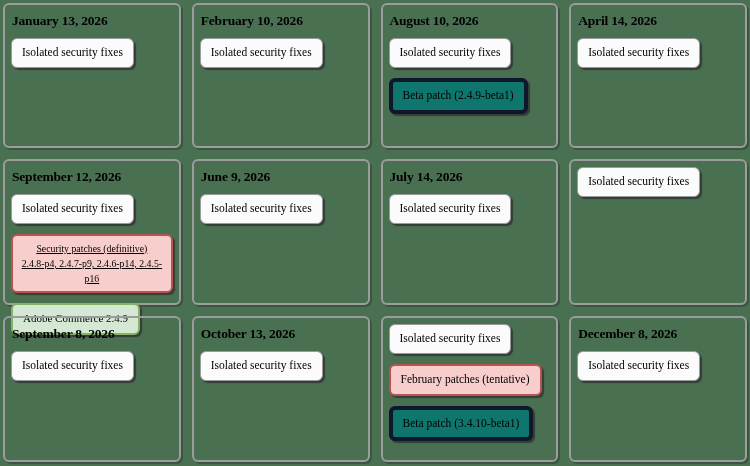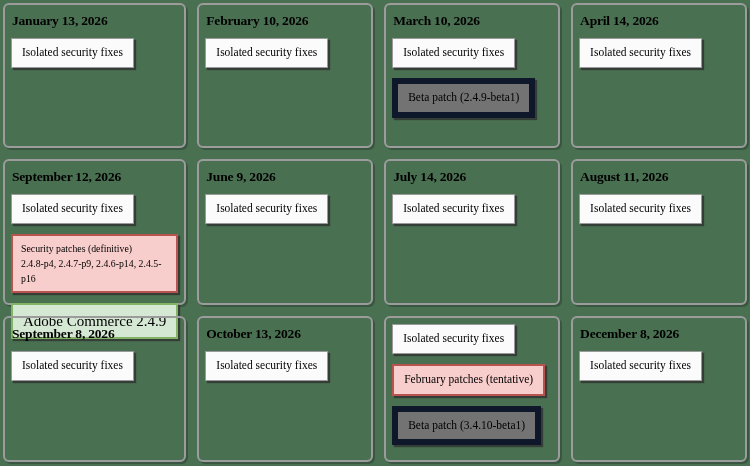--- a/index.html
+++ b/index.html
@@ -33,38 +33,40 @@
     margin: 2px 0 9px 1px;
     white-space: nowrap;
   }
   .badges {
     display: flex;
     flex-direction: column;
     align-items: flex-start;
     gap: 10px;
   }
   .badge {
-    border-radius: 0;
+    border-radius: 6px;
     padding: 7px 10px;
     font-size: 11.5px;
     line-height: 1.2;
     white-space: nowrap;
     box-shadow: 2px 2px 1px rgba(45,45,45,0.75);
+    text-align: center;
   }
   .badge.white  { background: #fbfbfb; border: 1px solid #9a9a9a; }
-  .badge.orange { background: #737373; border: 6px solid #0f172a; }
+  .badge.orange { background: #0f766e; border: 4px solid #0f172a; }
   .badge.pink   { background: #f8cecc; border: 2px solid #b85450; }
   .badge.green  { background: #d5e8d4; border: 2px solid #82b366; }
   .badge.small {
     font-size: 9.8px;
     line-height: 1.55;
     padding: 5px 8px;
     white-space: normal;
+    text-decoration: underline;
   }
-  .badge.green { font-size: 15px; }
+  .badge.green { font-size: 11px; }
 </style>
 </head>
 <body>
 
 <div class="board">
 
   <div class="card">
     <div class="card-title">January 13, 2026</div>
     <div class="badges">
       <div class="badge white">Isolated security fixes</div>
@@ -72,21 +74,21 @@
   </div>
 
   <div class="card">
     <div class="card-title">February 10, 2026</div>
     <div class="badges">
       <div class="badge white">Isolated security fixes</div>
     </div>
   </div>
 
   <div class="card">
-    <div class="card-title">March 10, 2026</div>
+    <div class="card-title">August 10, 2026</div>
     <div class="badges">
       <div class="badge white">Isolated security fixes</div>
       <div class="badge orange">Beta patch (2.4.9-beta1)</div>
     </div>
   </div>
 
   <div class="card">
     <div class="card-title">April 14, 2026</div>
     <div class="badges">
       <div class="badge white">Isolated security fixes</div>
@@ -113,21 +115,20 @@
   </div>
 
   <div class="card">
     <div class="card-title">July 14, 2026</div>
     <div class="badges">
       <div class="badge white">Isolated security fixes</div>
     </div>
   </div>
 
   <div class="card">
-    <div class="card-title">August 11, 2026</div>
     <div class="badges">
       <div class="badge white">Isolated security fixes</div>
     </div>
   </div>
 
   <div class="card">
     <div class="card-title">September 8, 2026</div>
     <div class="badges">
       <div class="badge white">Isolated security fixes</div>
     </div>

